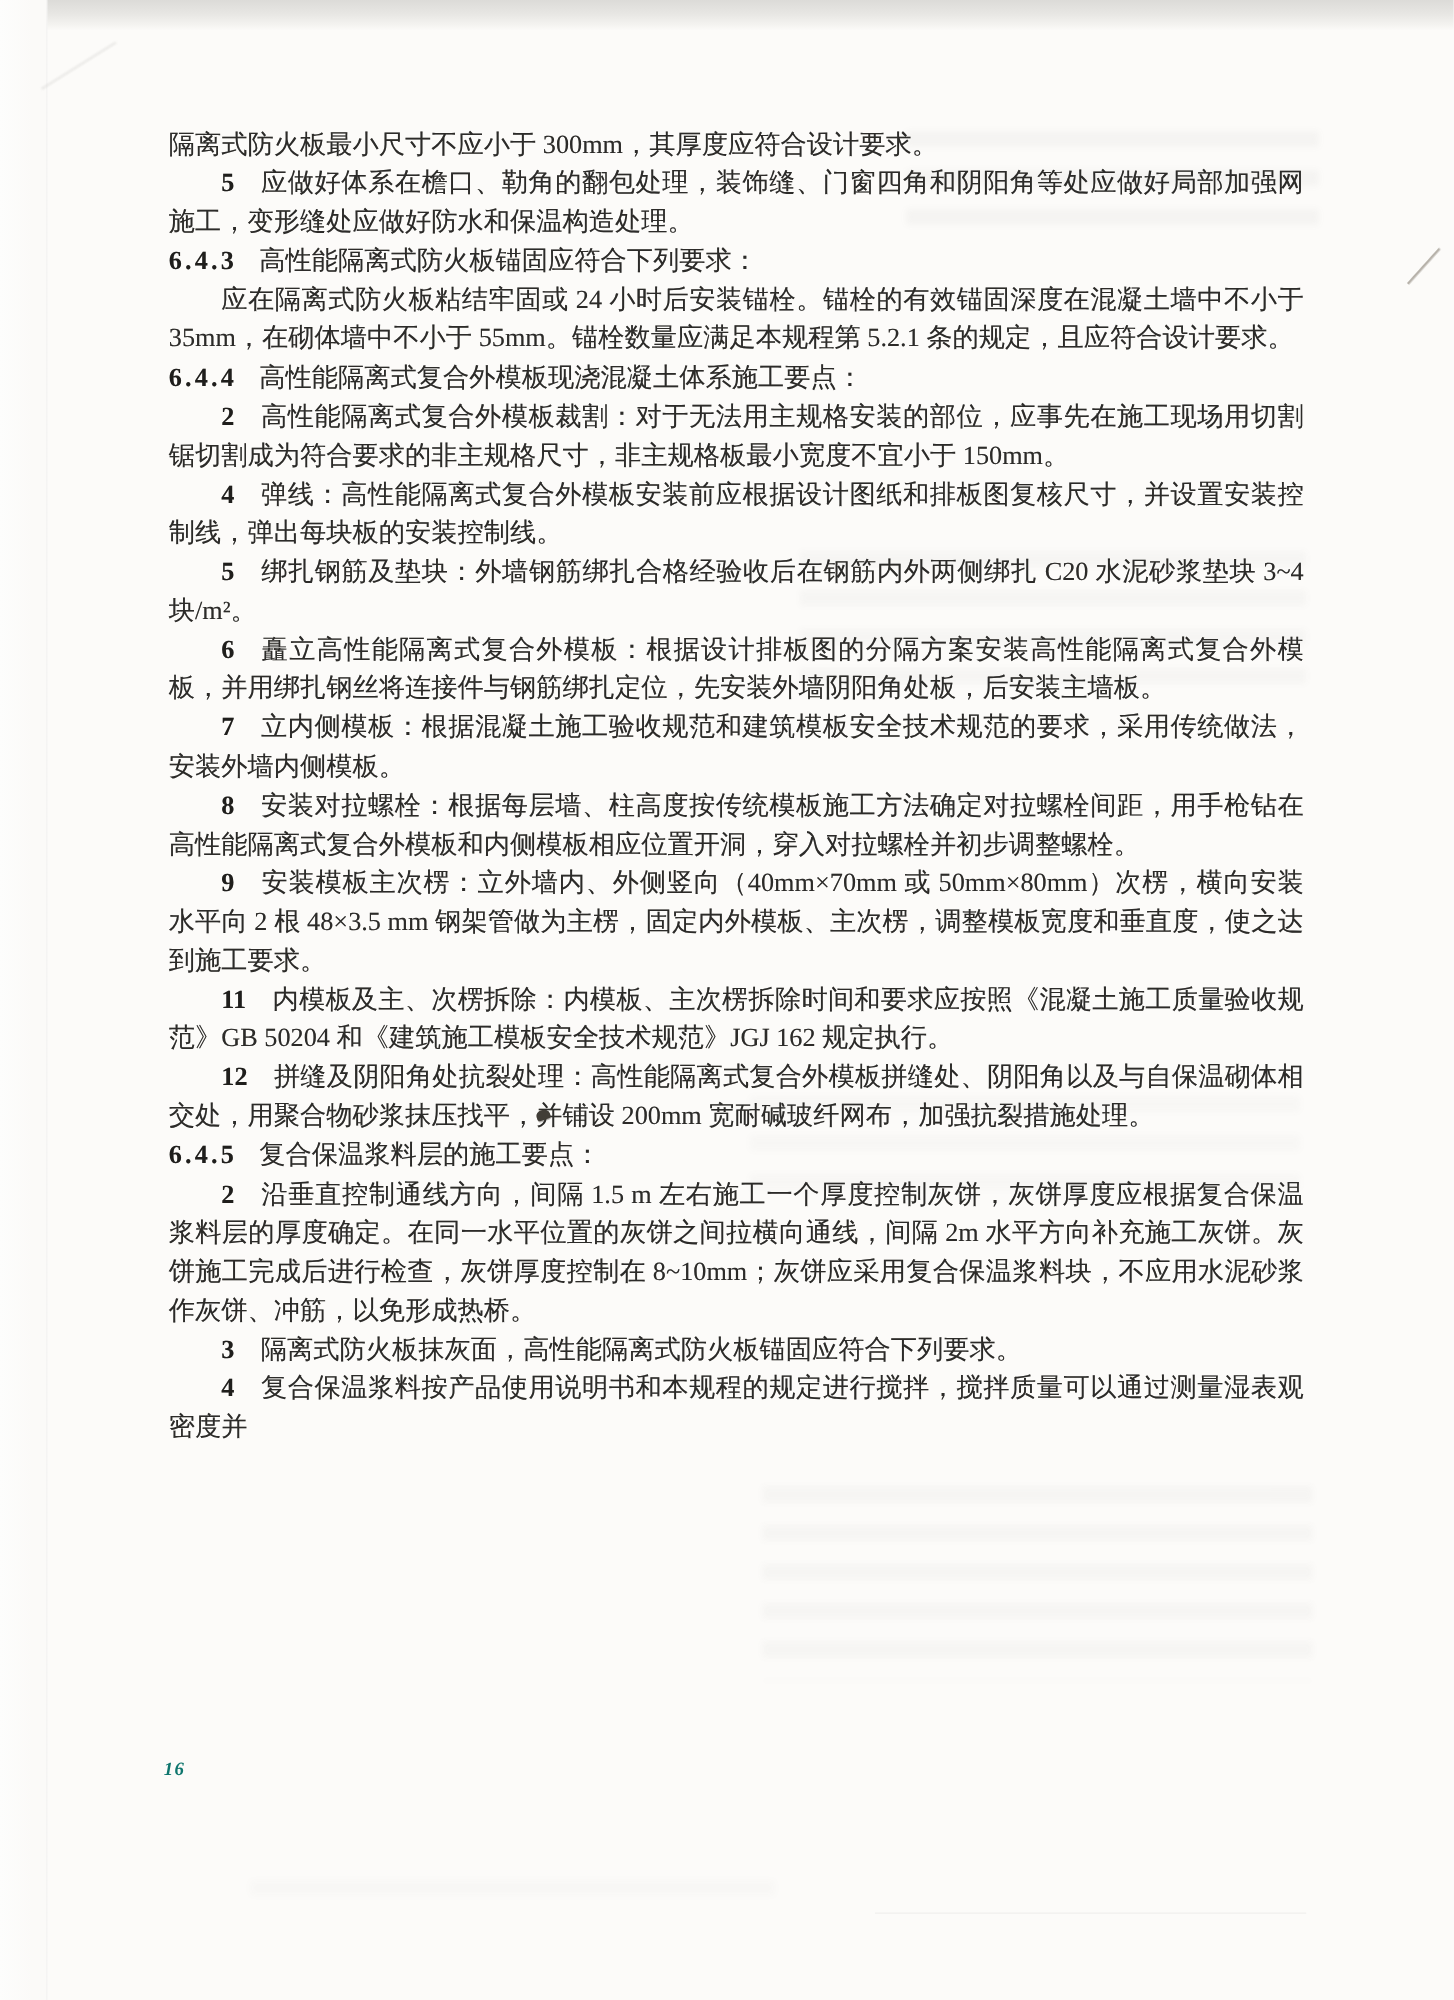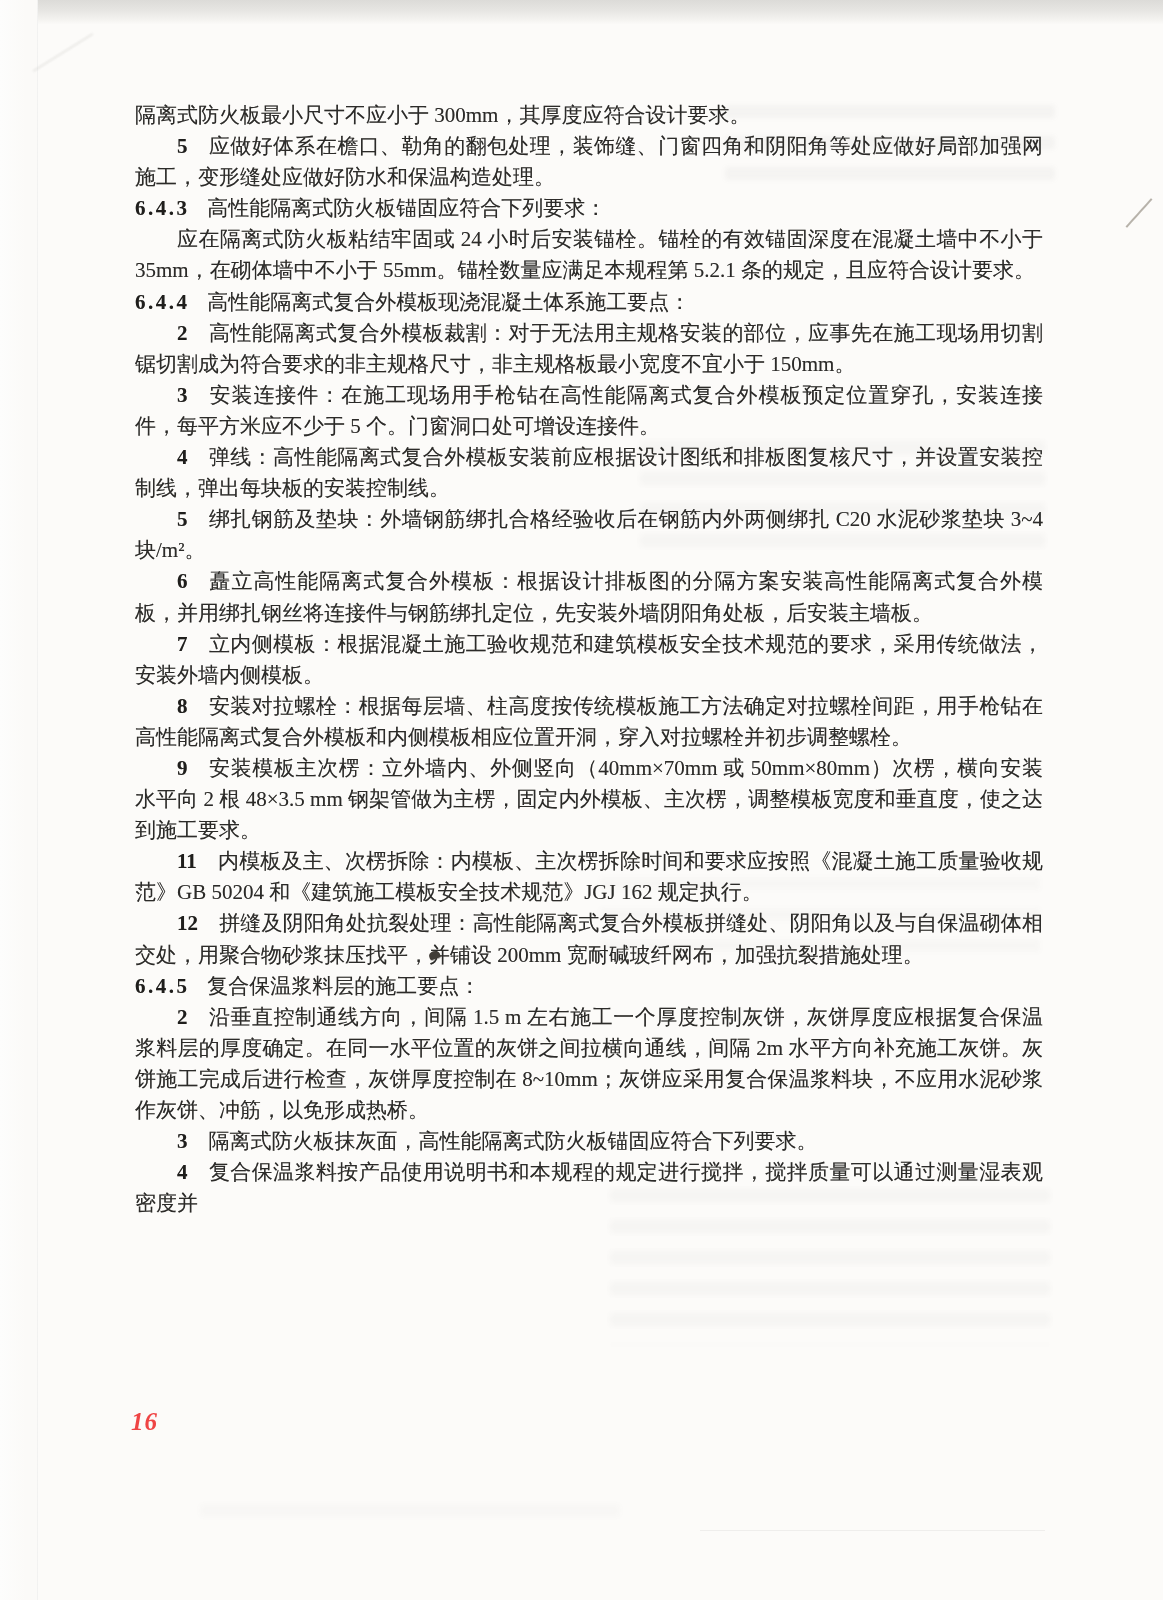--- a/index.html
+++ b/index.html
@@ -61,21 +61,21 @@
   .para.clause .prefix{margin-right:0.85em;letter-spacing:2.5px;}
   .ink-anchor{position:relative;display:inline-block;width:0;height:0;}
   .ink-blob{
     position:absolute;left:-51px;top:-42px;width:11px;height:8px;
     background:#413d37;border-radius:55% 60% 25% 25%;
     transform:rotate(-18deg);
     box-shadow:0 1px 0 rgba(65,61,55,0.35);
   }
   .page-number{
     position:absolute;left:131px;top:1408px;
-    font-size:25px;font-weight:bold;font-style:italic;color:#ef4444;
+    font-size:15px;font-weight:bold;font-style:italic;color:#0f766e;
     letter-spacing:1px;
   }
 </style>
 </head>
 <body>
 
 <div class="page">
   <div class="edge-top"></div>
   <div class="edge-left"></div>
   <div class="crease"></div>
@@ -88,21 +88,20 @@
   <div class="ghost g4"></div>
   <div class="ghost g5"></div>
 
   <main class="text-block" id="paragraphs">
       <p class="para body"><span class="ptext">隔离式防火板最小尺寸不应小于 300mm，其厚度应符合设计要求。</span></p>
       <p class="para item"><span class="prefix">5</span><span class="ptext">应做好体系在檐口、勒角的翻包处理，装饰缝、门窗四角和阴阳角等处应做好局部加强网施工，变形缝处应做好防水和保温构造处理。</span></p>
       <p class="para clause"><span class="prefix">6.4.3</span><span class="ptext">高性能隔离式防火板锚固应符合下列要求：</span></p>
       <p class="para indent"><span class="ptext">应在隔离式防火板粘结牢固或 24 小时后安装锚栓。锚栓的有效锚固深度在混凝土墙中不小于 35mm，在砌体墙中不小于 55mm。锚栓数量应满足本规程第 5.2.1 条的规定，且应符合设计要求。</span></p>
       <p class="para clause"><span class="prefix">6.4.4</span><span class="ptext">高性能隔离式复合外模板现浇混凝土体系施工要点：</span></p>
       <p class="para item"><span class="prefix">2</span><span class="ptext">高性能隔离式复合外模板裁割：对于无法用主规格安装的部位，应事先在施工现场用切割锯切割成为符合要求的非主规格尺寸，非主规格板最小宽度不宜小于 150mm。</span></p>
-      <p class="para item"><span class="prefix">3</span><span class="ptext">安装连接件：在施工现场用手枪钻在高性能隔离式复合外模板预定位置穿孔，安装连接件，每平方米应不少于 5 个。门窗洞口处可增设连接件。</span></p>
       <p class="para item"><span class="prefix">4</span><span class="ptext">弹线：高性能隔离式复合外模板安装前应根据设计图纸和排板图复核尺寸，并设置安装控制线，弹出每块板的安装控制线。</span></p>
       <p class="para item"><span class="prefix">5</span><span class="ptext">绑扎钢筋及垫块：外墙钢筋绑扎合格经验收后在钢筋内外两侧绑扎 C20 水泥砂浆垫块 3~4 块/m²。</span></p>
       <p class="para item"><span class="prefix">6</span><span class="ptext">矗立高性能隔离式复合外模板：根据设计排板图的分隔方案安装高性能隔离式复合外模板，并用绑扎钢丝将连接件与钢筋绑扎定位，先安装外墙阴阳角处板，后安装主墙板。</span></p>
       <p class="para item"><span class="prefix">7</span><span class="ptext">立内侧模板：根据混凝土施工验收规范和建筑模板安全技术规范的要求，采用传统做法，安装外墙内侧模板。</span></p>
       <p class="para item"><span class="prefix">8</span><span class="ptext">安装对拉螺栓：根据每层墙、柱高度按传统模板施工方法确定对拉螺栓间距，用手枪钻在高性能隔离式复合外模板和内侧模板相应位置开洞，穿入对拉螺栓并初步调整螺栓。</span></p>
       <p class="para item"><span class="prefix">9</span><span class="ptext">安装模板主次楞：立外墙内、外侧竖向（40mm×70mm 或 50mm×80mm）次楞，横向安装水平向 2 根 48×3.5 mm 钢架管做为主楞，固定内外模板、主次楞，调整模板宽度和垂直度，使之达到施工要求。</span></p>
       <p class="para item"><span class="prefix">11</span><span class="ptext">内模板及主、次楞拆除：内模板、主次楞拆除时间和要求应按照《混凝土施工质量验收规范》GB 50204 和《建筑施工模板安全技术规范》JGJ 162 规定执行。</span></p>
       <p class="para item"><span class="prefix">12</span><span class="ptext">拼缝及阴阳角处抗裂处理：高性能隔离式复合外模板拼缝处、阴阳角以及与自保温砌体相交处，用聚合物砂浆抹压找平，并铺设 200mm 宽耐碱玻纤网布，加强抗裂措施处理。</span></p>
       <p class="para clause"><span class="prefix">6.4.5</span><span class="ptext">复合保温浆料层的施工要点：</span><span class="ink-anchor"><span class="ink-blob"></span></span></p>
       <p class="para item"><span class="prefix">2</span><span class="ptext">沿垂直控制通线方向，间隔 1.5 m 左右施工一个厚度控制灰饼，灰饼厚度应根据复合保温浆料层的厚度确定。在同一水平位置的灰饼之间拉横向通线，间隔 2m 水平方向补充施工灰饼。灰饼施工完成后进行检查，灰饼厚度控制在 8~10mm；灰饼应采用复合保温浆料块，不应用水泥砂浆作灰饼、冲筋，以免形成热桥。</span></p>

